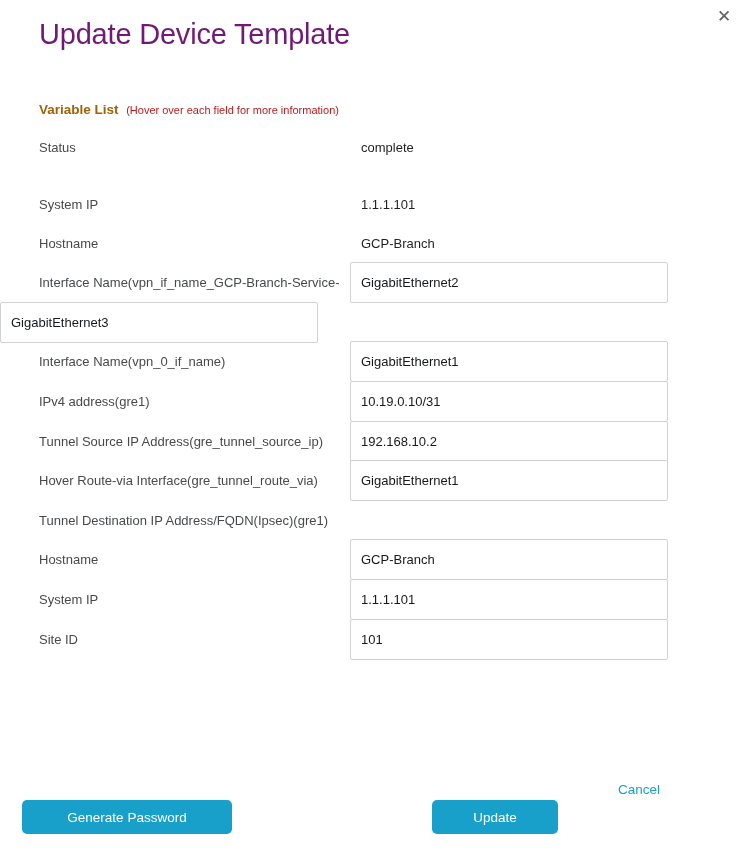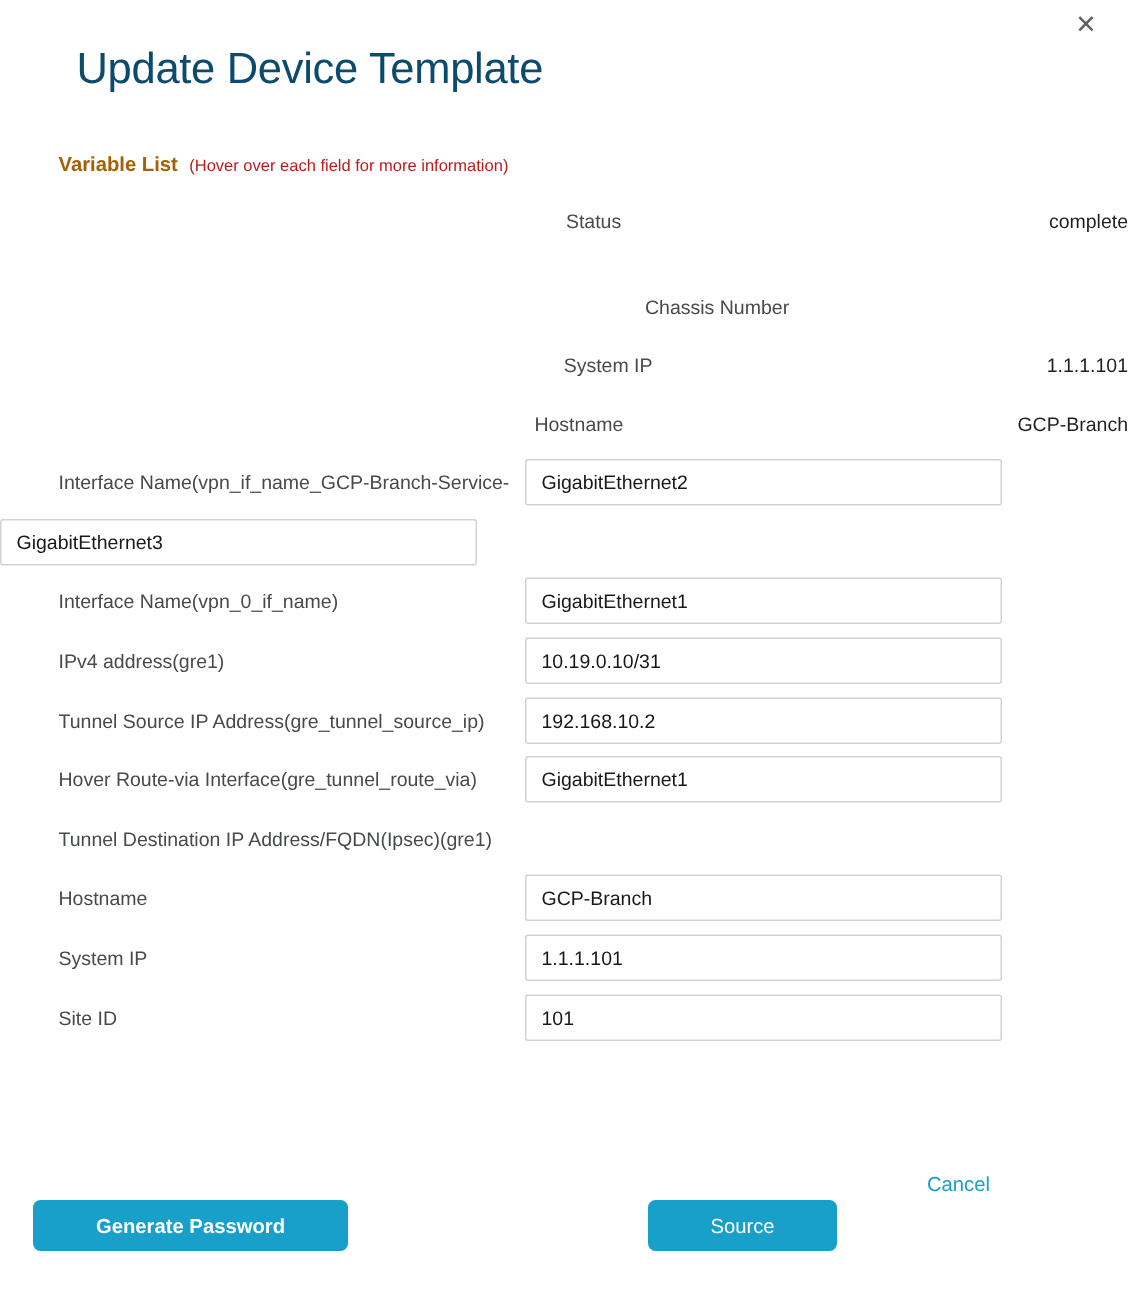--- a/index.html
+++ b/index.html
@@ -29,25 +29,25 @@
     color: #5f6264;
     cursor: pointer;
     background: none;
     border: none;
     padding: 0;
   }
   .dialog-title {
     position: absolute;
     left: 39px;
     top: 18px;
-    margin: 12px;
+    margin: 0;
     font-size: 29px;
     font-weight: 400;
     letter-spacing: -0.2px;
-    color: #0c4a6e;
+    color: #701a75;
   }
   .section-head {
     position: absolute;
     left: 39px;
     top: 102px;
     font-size: 13px;
     white-space: nowrap;
   }
   .section-head .head-bold {
     font-size: 13.5px;
@@ -63,40 +63,40 @@
     position: absolute;
     left: 0;
     top: 128px;
     width: 752px;
   }
   .row {
     display: flex;
     align-items: center;
     height: 39.6px;
   }
-  .row.static-row { height: 39px; justify-content: flex-end; }
+  .row.static-row { height: 39px; }
   .spacer { height: 18px; }
   .field-label {
     flex: 0 0 311px;
     padding-left: 39px;
     font-size: 13px;
     color: #474a4c;
     white-space: nowrap;
     overflow: hidden;
   }
   .static-value {
     padding-left: 11px;
     font-size: 13px;
     color: #1e2022;
     white-space: nowrap;
   }
   .value-input {
     box-sizing: border-box;
     width: 318px;
-    height: 31px;
+    height: 41px;
     border: 1px solid #d0d3d6;
     border-radius: 2px;
     padding: 0 10px;
     font-family: "Liberation Sans", sans-serif;
     font-size: 13px;
     color: #16191b;
     background: #ffffff;
     outline: none;
   }
   .footer-btn {
@@ -107,21 +107,21 @@
     border-radius: 5px;
     color: #ffffff;
     font-family: "Liberation Sans", sans-serif;
     font-size: 13.5px;
     cursor: pointer;
     display: flex;
     align-items: center;
     justify-content: center;
     padding: 0;
   }
-  .btn-generate { left: 22px; width: 210px; font-weight: bold; }
+  .btn-generate { left: 22px; width: 210px; }
   .btn-update { left: 432px; width: 126px; }
   .link-cancel {
     position: absolute;
     top: 772px;
     left: 606px;
     width: 66px;
     height: 34px;
     display: flex;
     align-items: center;
     justify-content: center;
@@ -146,24 +146,20 @@
 
   <div class="form">
 
     <div class="row static-row">
       <div class="field-label">Status</div>
       <div class="static-value">complete</div>
     </div>
 
     <div class="spacer"></div>
 
-    <div class="row static-row">
-      <div class="field-label">Chassis Number</div>
-      <div class="static-value"></div>
-    </div>
 
     <div class="row static-row">
       <div class="field-label">System IP</div>
       <div class="static-value">1.1.1.101</div>
     </div>
 
     <div class="row static-row">
       <div class="field-label">Hostname</div>
       <div class="static-value">GCP-Branch</div>
     </div>
@@ -214,17 +210,17 @@
 
     <div class="row">
       <div class="field-label">Site ID</div>
       <input class="value-input" type="text" value="101" style="">
     </div>
 
   </div>
 
   <button class="footer-btn btn-generate" style="background: rgb(24, 160, 203);">Generate Password</button>
 
-  <button class="footer-btn btn-update" style="background: rgb(24, 160, 203);">Source</button>
+  <button class="footer-btn btn-update" style="background: rgb(24, 160, 203);">Update</button>
 
   <a class="link-cancel" style="color: rgb(24, 160, 203);">Cancel</a>
 
 </div>
 
 </body></html>

